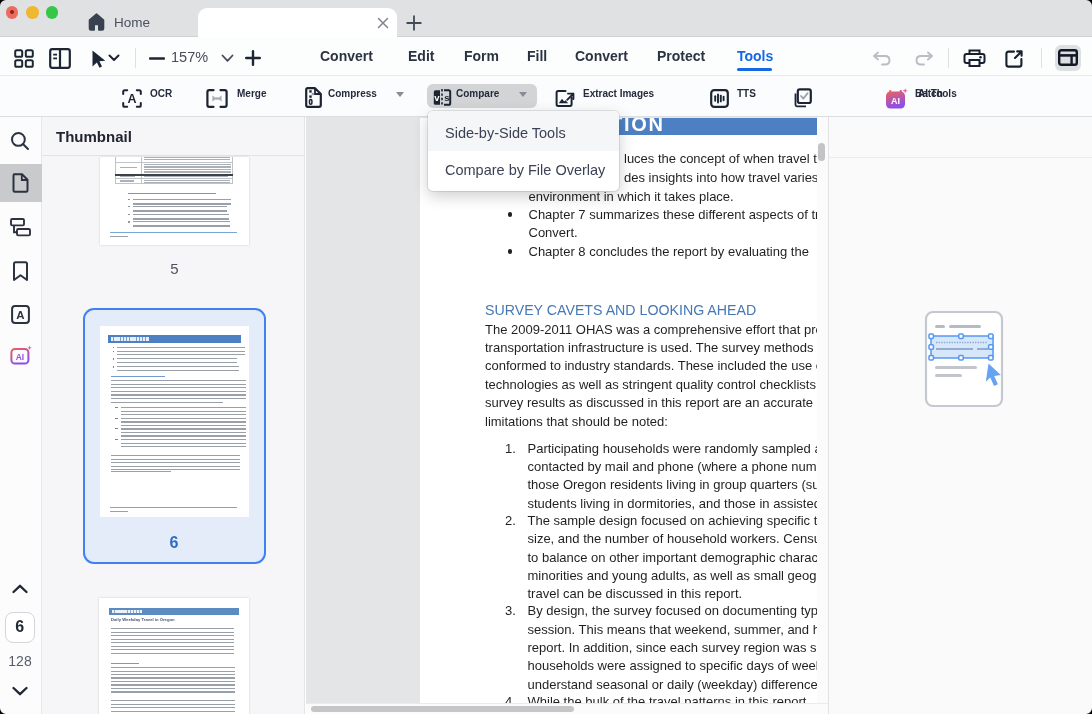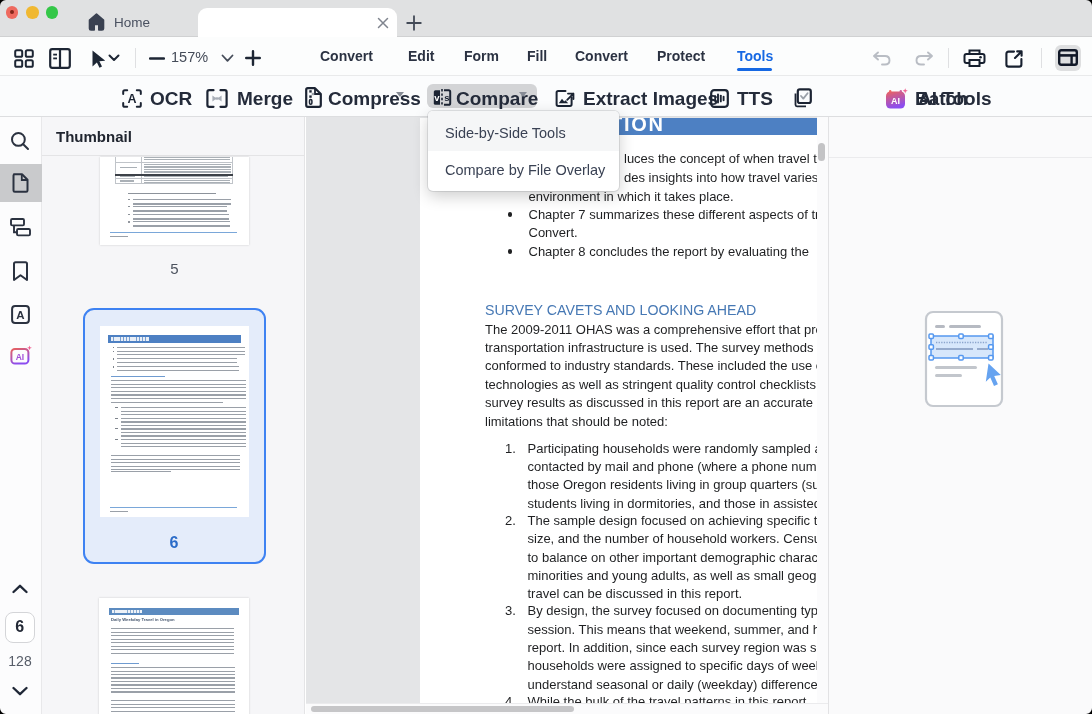--- a/index.html
+++ b/index.html
@@ -15,21 +15,21 @@
   #homeTxt { position:absolute; left:114px; top:15px; font-size:13.5px; color:#4a5160; }
   #tabTxt { position:absolute; left:-11px; right:0; top:7.5px; text-align:center; font-size:13px; color:#16191f; }
 
   
   #row1 { position:absolute; left:0; top:37px; width:1092px; height:39px; background:#fcfdfd; border-bottom:1px solid #e9eaeb; }
   .menuitem { position:absolute; top:11px; font-size:14px; font-weight:700; color:#2b3242; }
   .vsep { position:absolute; top:11px; width:1px; height:20px; background:#dfe0e2; }
 
   
   #row2 { position:absolute; left:0; top:76px; width:1092px; height:41px; background:#fbfcfd; border-bottom:1px solid #dddee0; }
-  .t2 { position:absolute; top:12px; font-size:19px; font-weight:700; color:#242b3a; }
+  .t2 { position:absolute; top:12px; font-size:10px; font-weight:700; color:#242b3a; }
   .caret { position:absolute; width:0; height:0; border-left:4.5px solid transparent; border-right:4.5px solid transparent; border-top:5px solid #868b95; }
 
   
   #main { position:absolute; left:0; top:117px; width:1092px; height:597px; }
   #rail { position:absolute; left:0; top:0; width:42px; height:597px; background:#fcfcfd; border-right:1px solid #e8e8ea; }
   #railActive { position:absolute; left:0; top:47px; width:42px; height:38px; background:#c9cacc; }
   #thumbpanel { position:absolute; left:42px; top:0; width:263px; height:597px; background:#f6f6f8; border-right:1px solid #e4e4e6; }
   #thumbhead { position:absolute; left:0; top:0; width:263px; height:39px; border-bottom:1px solid #e4e4e6; }
   #docarea { position:absolute; left:306px; top:0; width:522px; height:597px; background:#e4e5e7; overflow:hidden; }
   #page { position:absolute; left:114px; top:1px; width:397px; height:585px; background:#fff; overflow:hidden; }

